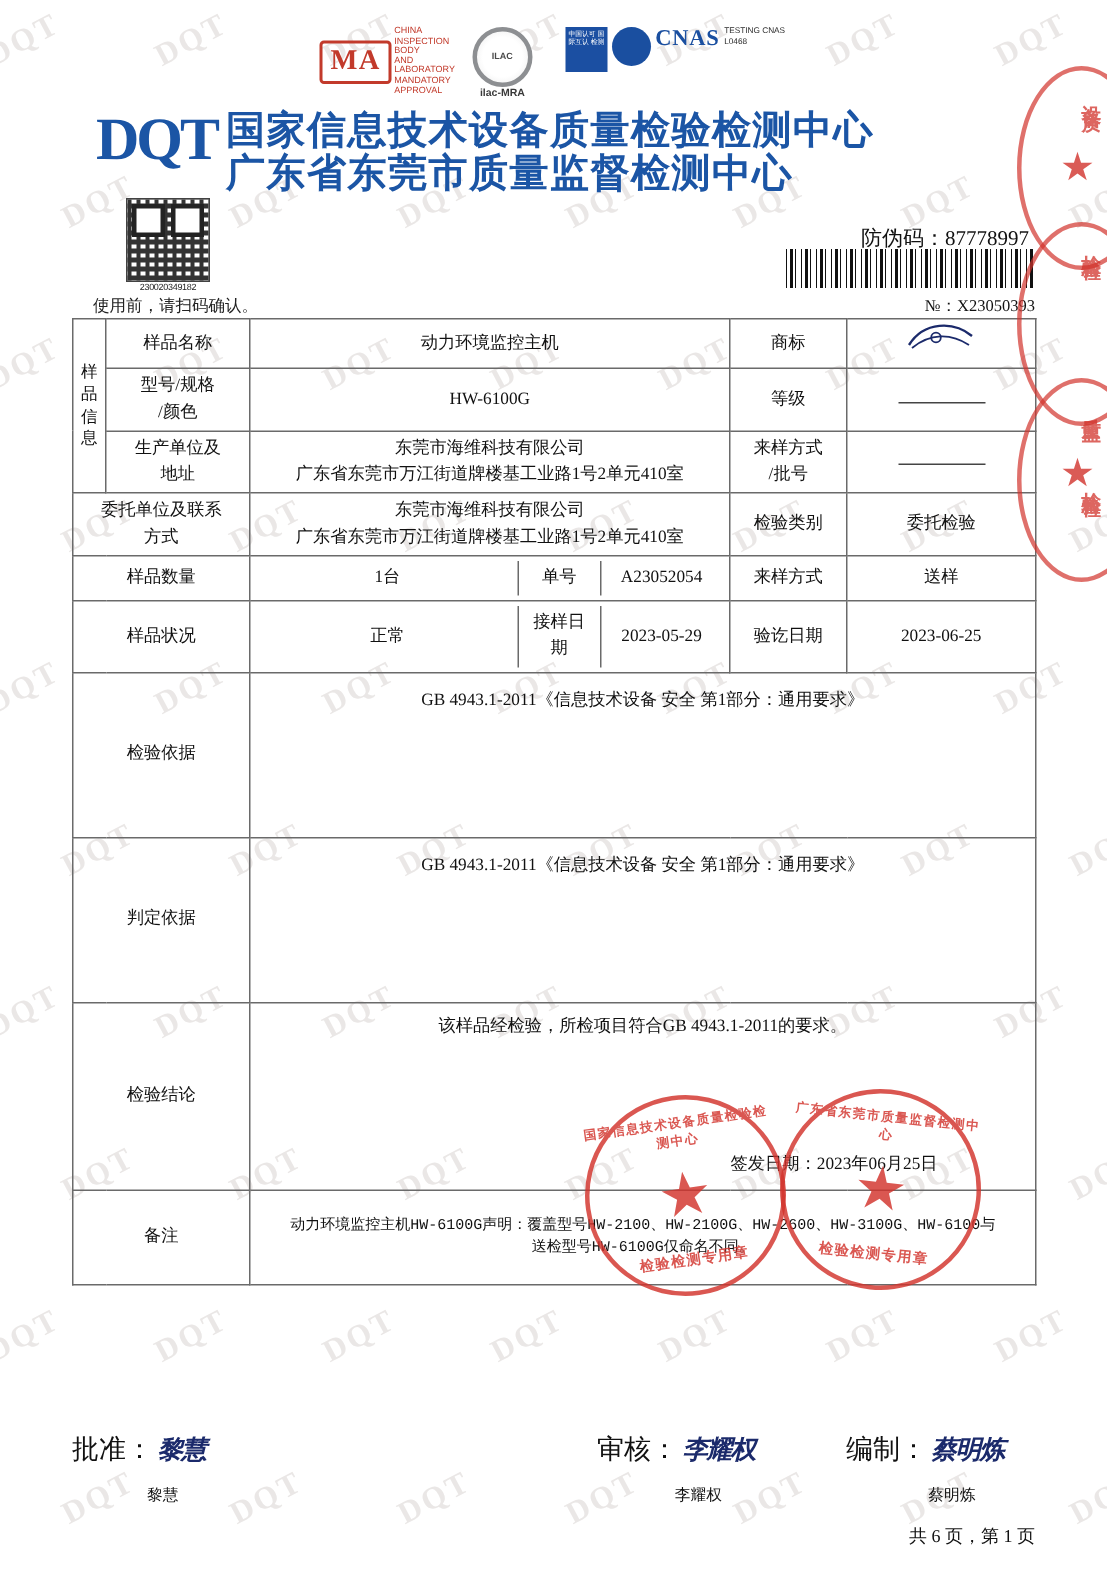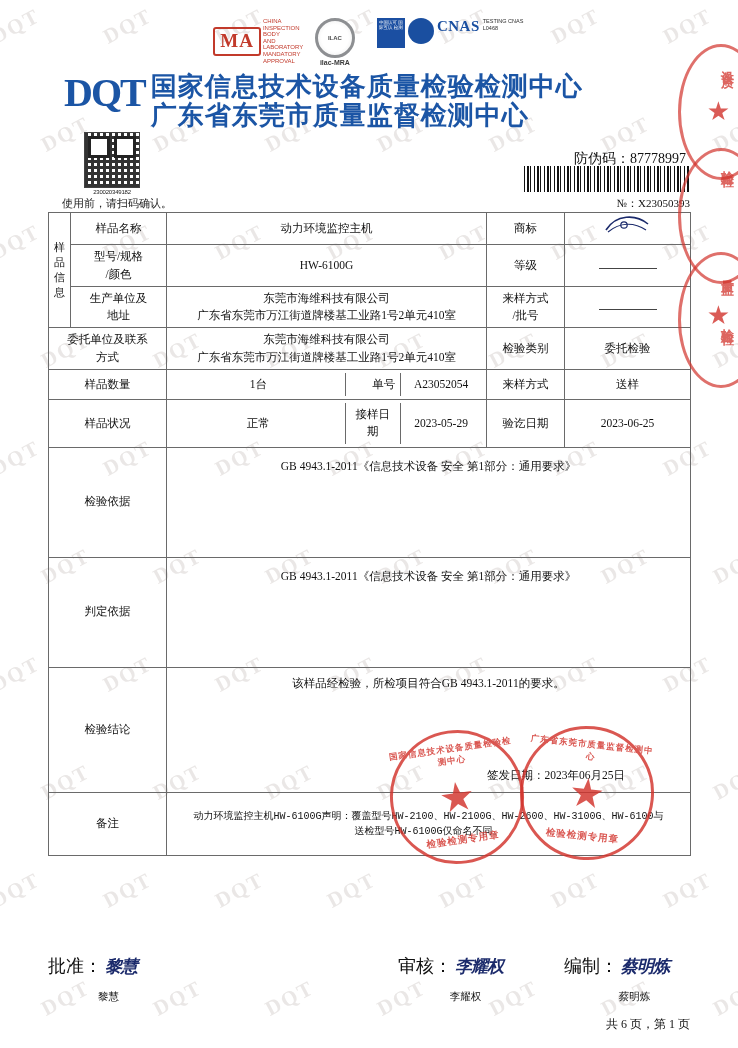--- a/index.html
+++ b/index.html
@@ -617,21 +617,21 @@
         <td>委托检验</td>
       </tr>
 
       <tr>
         <td class="lbl" colspan="2">样品数量</td>
         <td>
           <table style="width:100%;border:0;border-collapse:collapse;">
             <tbody>
                 <tr>
               <td style="border:0;width:56%;text-align:center;">1台</td>
-              <td style="border:0;border-left:1px solid #6a6a6a;width:18%;text-align:right;">单号</td>
+              <td style="border:0;border-left:1px solid #6a6a6a;width:18%;text-align:center;">单号</td>
               <td style="border:0;border-left:1px solid #6a6a6a;text-align:center;">A23052054</td>
             </tr>
           </tbody>
             </table>
         </td>
         <td class="lbl2">来样方式</td>
         <td>送样</td>
       </tr>
 
       <tr>

